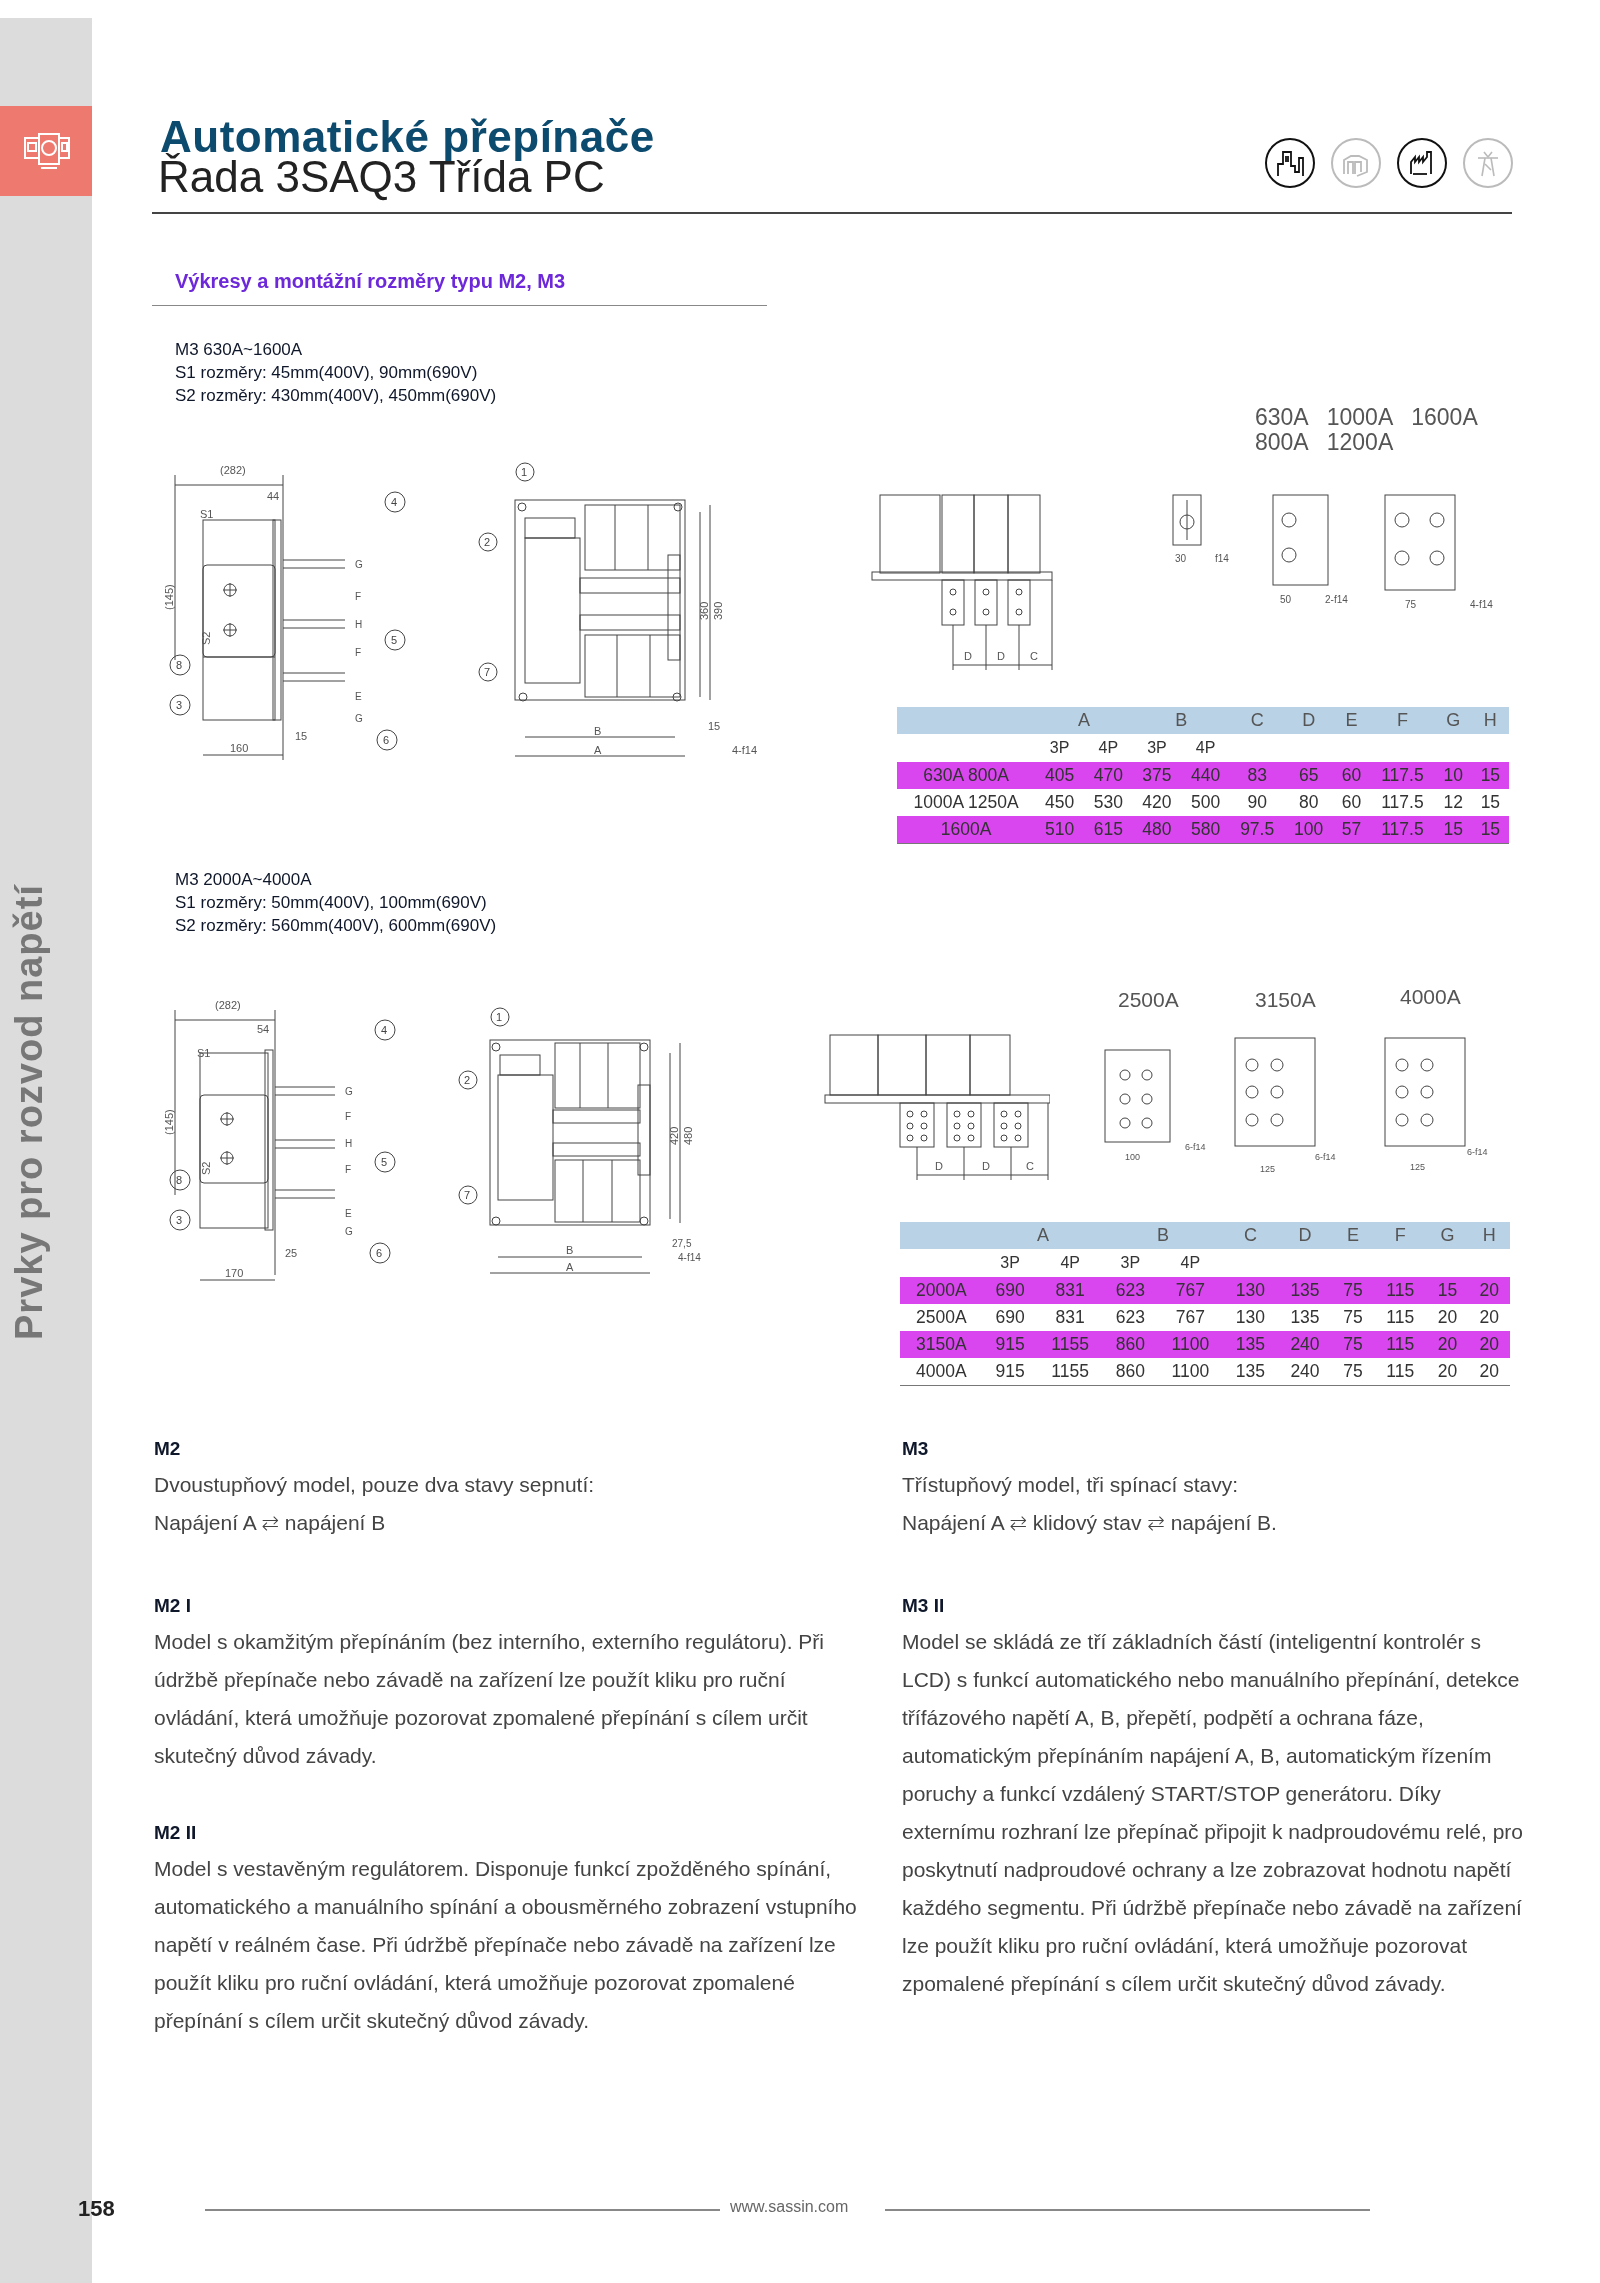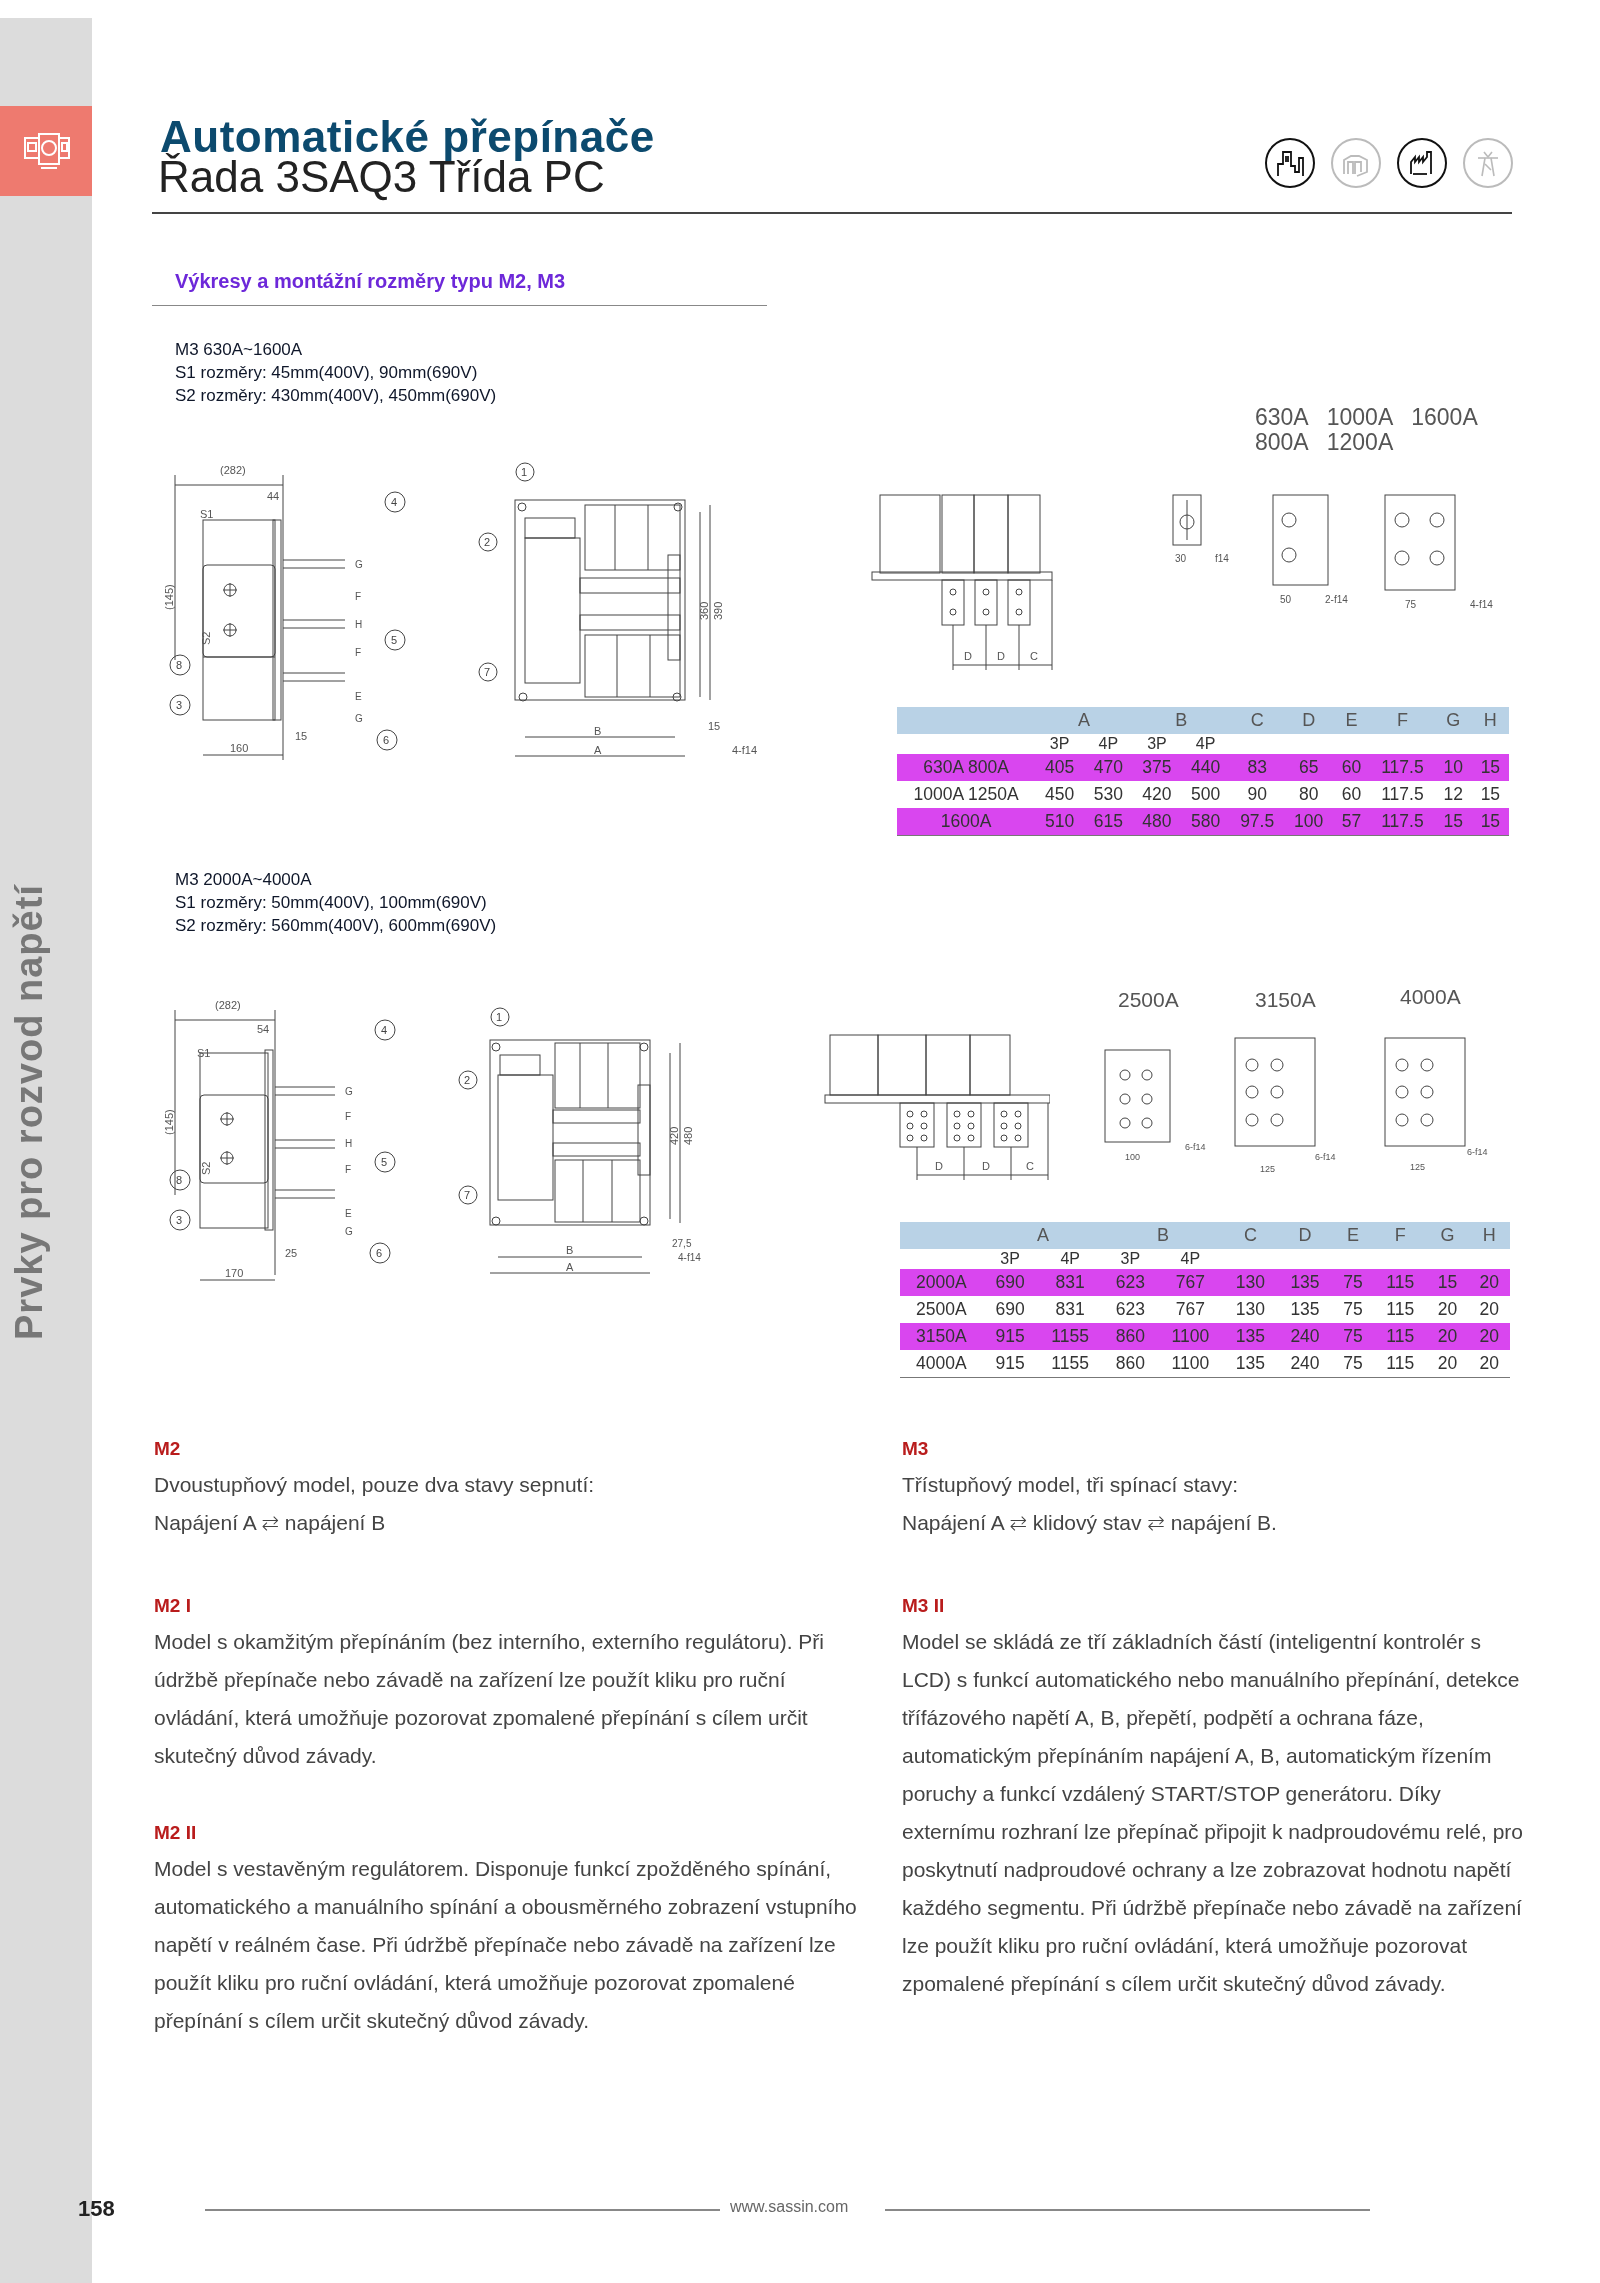--- a/index.html
+++ b/index.html
@@ -19,24 +19,24 @@
   .section-rule{position:absolute;left:152px;top:305px;width:615px;height:1px;background:#888;}
   .spec{position:absolute;left:175px;font-size:17px;color:#0f172a;line-height:23px;font-weight:300;}
   .drawing{position:absolute;}
   .ratings{position:absolute;font-size:23px;color:#555;line-height:25px;}
   .ratings span{display:inline-block;margin-right:18px;}
   .big-rating{position:absolute;font-size:21px;color:#555;}
   table.dims{position:absolute;border-collapse:collapse;font-size:17.5px;color:#333;}
   table.dims td{padding:0 6px;height:27px;text-align:center;white-space:nowrap;}
   table.dims tr.hdr td{background:#b9d2e6;color:#555;font-size:18px;}
   table.dims tr.shade td{background:#d946ef;}
-  table.dims tr.sub td{height:20px;font-size:16px;}
+  table.dims tr.sub td{height:28px;font-size:16px;}
   table.dims tr.last td{border-bottom:1.5px solid #777;}
   .block{position:absolute;width:700px;}
-  .block h4{margin:0 0 6px 0;font-size:19px;font-weight:bold;color:#b91c1c;}
+  .block h4{margin:0 0 6px 0;font-size:19px;font-weight:bold;color:#0f172a;}
   .block p{margin:0;font-size:21px;line-height:38px;color:#444;font-weight:300;}
   .page-num{position:absolute;left:78px;top:2196px;font-size:22px;font-weight:bold;color:#222;}
   .footer-line{position:absolute;top:2209px;height:2px;background:#888;}
   .footer-url{position:absolute;left:730px;top:2198px;font-size:16px;color:#666;text-align:center;}
 </style>
 </head>
 <body>
 
 <div class="sidebar">
   <div class="sidebar-top-white"></div>

